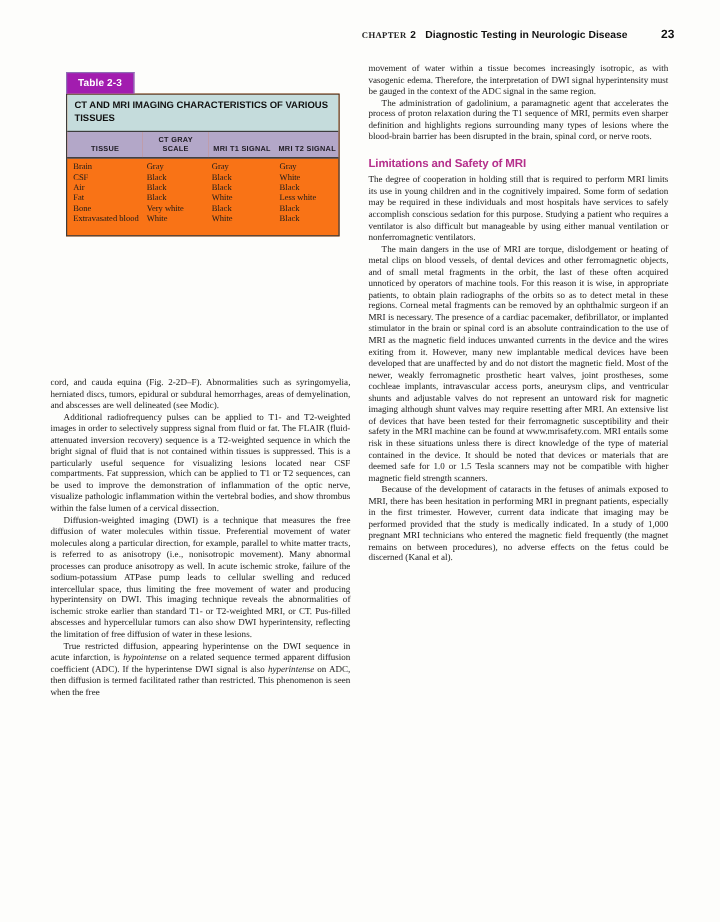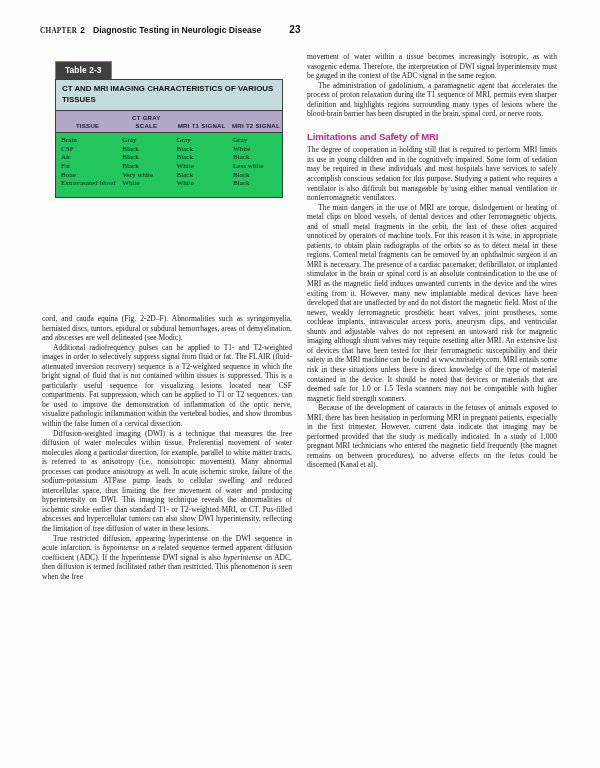--- a/index.html
+++ b/index.html
@@ -25,20 +25,21 @@
   }
 
   
   .running-head {
     position: absolute;
     left: 40px;
     top: 24px;
     width: 522px;
     display: flex;
     align-items: baseline;
+    justify-content: flex-end;
     gap: 0;
     height: 14px;
   }
   .rh-chapter-word {
     font-family: "Liberation Serif", serif;
     font-variant: small-caps;
     font-size: 7.2px;
     letter-spacing: 0.3px;
     color: #222;
     text-transform: uppercase;
@@ -99,35 +100,35 @@
 
   
   .table-block {
     position: absolute;
     left: 55px;
     top: 59px;
     width: 228px;
   }
   .table-badge {
     display: inline-block;
-    background: #404040;
+    background: #a21caf;
     color: #ffffff;
     font-family: "Liberation Sans", sans-serif;
     font-size: 8.4px;
     font-weight: 700;
     padding: 3.5px 9px 4px 9px;
     letter-spacing: 0.1px;
     border-top: 1px solid #8f6fb5;
     border-left: 1px solid #8f6fb5;
     border-right: 1px solid #8f6fb5;
   }
   .table-frame {
     border: 1px solid #3c3c3c;
     border-top: 1px solid #3c3c3c;
-    background: #22c55e;
+    background: #f97316;
   }
   .table-title {
     background: #c5dcdc;
     color: #111;
     font-family: "Liberation Sans", sans-serif;
     font-size: 7.9px;
     font-weight: 700;
     line-height: 10.5px;
     padding: 4px 6px 5px 6px;
     border-bottom: 1px solid #3c3c3c;

